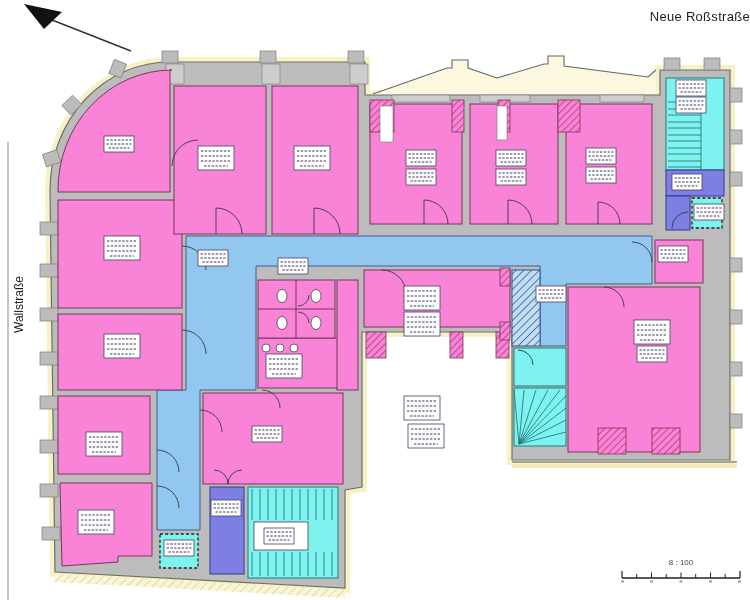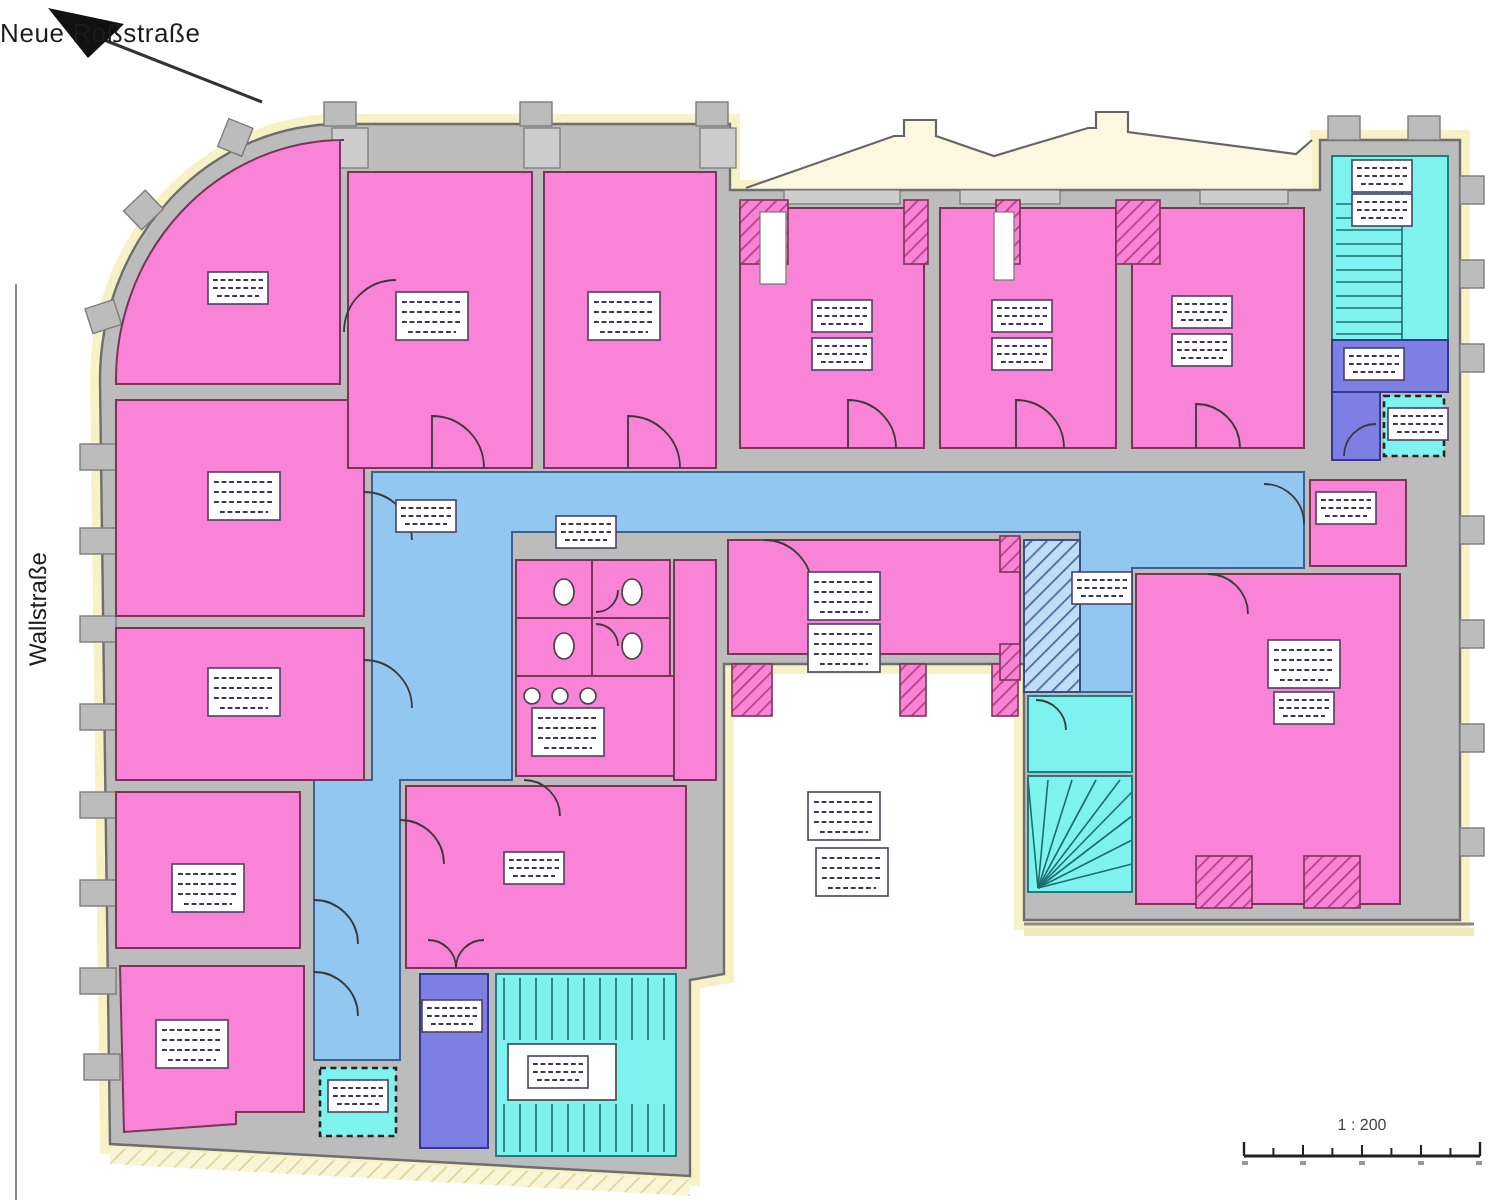--- a/index.html
+++ b/index.html
@@ -10,21 +10,21 @@
     --wall-gray:#bcbcbc; --wall-edge:#6e6e6e;
     --facade-yellow:#f7f1c6; --lintel-gray:#cdcdcd;
     --hatch-pink-line:#b23a78; --hatch-blue-bg:#bfdef5; --hatch-blue-line:#3d5c8f;
     --chip-bg:#ffffff; --chip-line:#3a3560;
     --ink:#1c1c1c; --frame-line:#8a8a8a;
   }
   html,body{margin:0;padding:0;}
   body{font-family:"Liberation Sans", sans-serif; background:#ffffff;}
   .canvas{position:relative;width:750px;height:600px;background:#ffffff;overflow:hidden;}
   .canvas svg{position:absolute;left:0;top:0;}
-  .street-top{position:absolute;left:0;top:9px;width:750px;text-align:left;
+  .street-top{position:absolute;left:0;top:9px;width:750px;text-align:right;
     font-size:13px;color:var(--ink);letter-spacing:.3px;}
   .street-left{position:absolute;left:12px;top:333px;transform:rotate(-90deg);
     transform-origin:0 0;font-size:12px;color:var(--ink);white-space:nowrap;}
   .scale-label{position:absolute;left:640px;top:558px;width:82px;text-align:center;
     font-size:8px;color:#444;}
   
   .room{fill:var(--room-pink);stroke:var(--room-border);stroke-width:1;}
   .corr{fill:var(--corridor-blue);stroke:var(--corridor-border);stroke-width:1;}
   .cyan{fill:var(--stair-cyan);stroke:var(--stair-border);stroke-width:1;}
   .purp{fill:var(--elevator-purple);stroke:var(--elevator-border);stroke-width:1;}
@@ -320,14 +320,14 @@
       <rect x="621" y="580.5" width="3" height="2" fill="#999"></rect>
       <rect x="650" y="580.5" width="3" height="2" fill="#999"></rect>
       <rect x="679.5" y="580.5" width="3" height="2" fill="#999"></rect>
       <rect x="709" y="580.5" width="3" height="2" fill="#999"></rect>
       <rect x="738" y="580.5" width="3" height="2" fill="#999"></rect>
     </g>
   </svg>
 
   <div class="street-top">Neue Roßstraße</div>
   <div class="street-left">Wallstraße</div>
-  <div class="scale-label">1 : 200</div>
+  <div class="scale-label">8 : 100</div>
 </div>
 
 </body></html>

